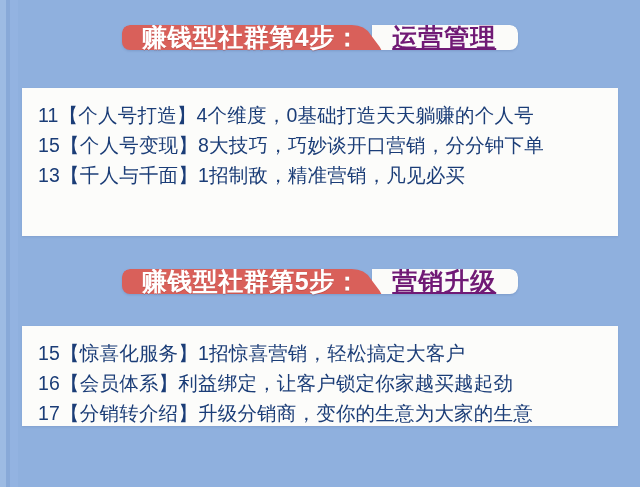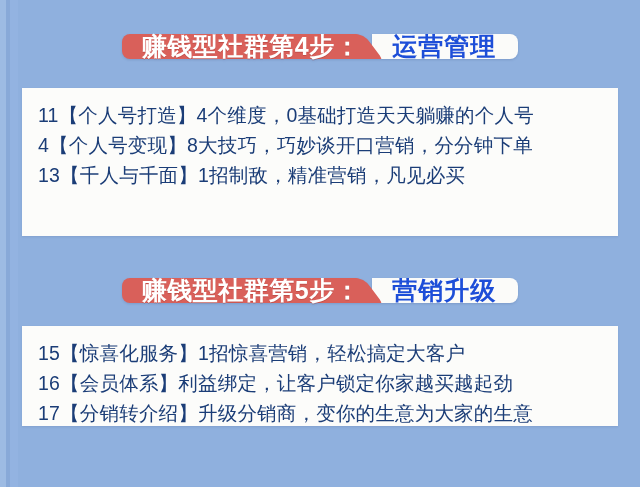--- a/index.html
+++ b/index.html
@@ -37,21 +37,21 @@
     right: 0;
   }
 
   
   .banner-wrap {
     display: flex;
     justify-content: center;
   }
   .banner {
     display: flex;
-    align-items: center;
+    align-items: flex-start;
     height: 42px;
     border-radius: 8px;
     overflow: hidden;
     filter: drop-shadow(0 1px 1px rgba(40,60,110,0.18));
   }
   .banner-red {
     background: #d9605a;
     display: flex;
     align-items: center;
     padding: 0 16px 0 20px;
@@ -73,26 +73,27 @@
     text-shadow: 0 1px 0 rgba(150,50,45,0.35);
   }
   .banner-white {
     background: #fbfbf9;
     display: flex;
     align-items: center;
     padding: 0 22px 0 20px;
     border-radius: 0 8px 8px 0;
   }
   .banner-white-text {
-    color: #1d4ed8;
+    color: #701a75;
     font-size: 25px;
     font-weight: bold;
     letter-spacing: 1px;
     white-space: nowrap;
     line-height: 1;
+    text-decoration: underline;
   }
 
   
   .card {
     position: absolute;
     left: 22px;
     right: 22px;
     background: #fcfcfa;
     box-shadow: 0 1px 2px rgba(40,60,110,0.12);
   }
@@ -119,21 +120,21 @@
     </div>
     <div class="banner-white">
       <span class="banner-white-text">运营管理</span>
     </div>
   </div>
 </div>
 
 <div class="card" style="top:88px;height:148px;">
   <div class="card-inner">
     <div class="line">11【个人号打造】4个维度，0基础打造天天躺赚的个人号</div>
-    <div class="line">4【个人号变现】8大技巧，巧妙谈开口营销，分分钟下单</div>
+    <div class="line">15【个人号变现】8大技巧，巧妙谈开口营销，分分钟下单</div>
     <div class="line">13【千人与千面】1招制敌，精准营销，凡见必买</div>
   </div>
 </div>
 
 <div class="section banner-wrap" style="top:269px;">
   <div class="banner">
     <div class="banner-red">
       <span class="banner-red-text">赚钱型社群第5步：</span>
     </div>
     <div class="banner-white">

